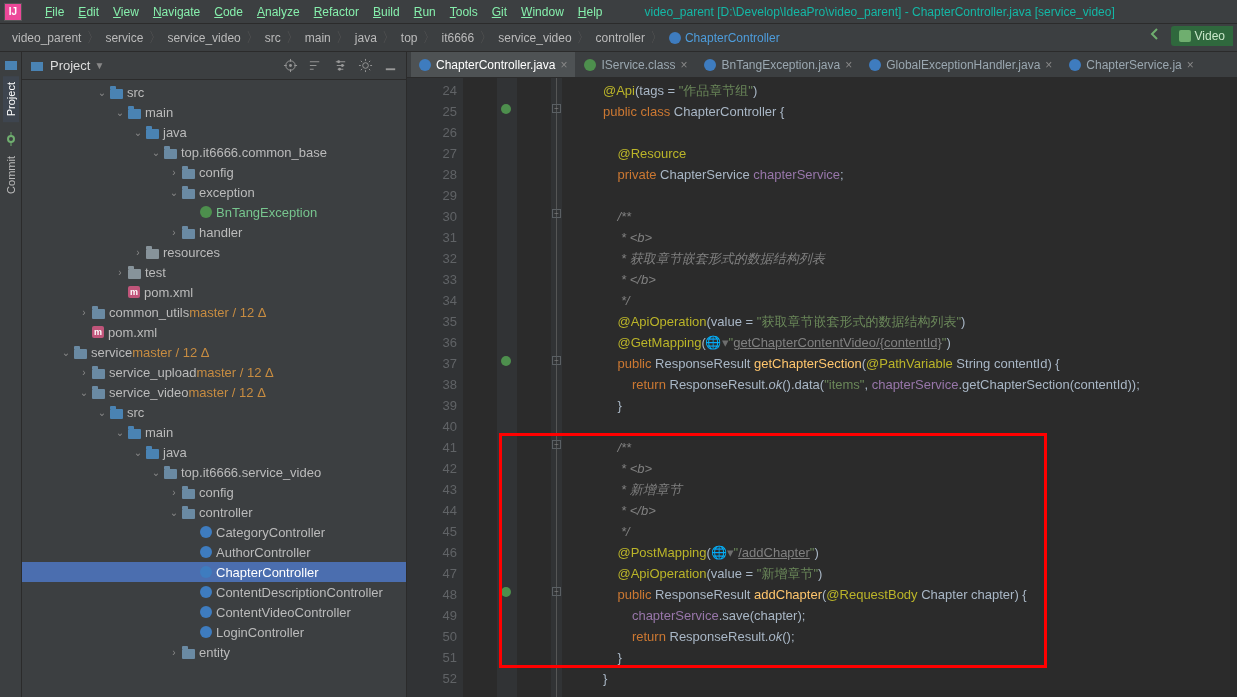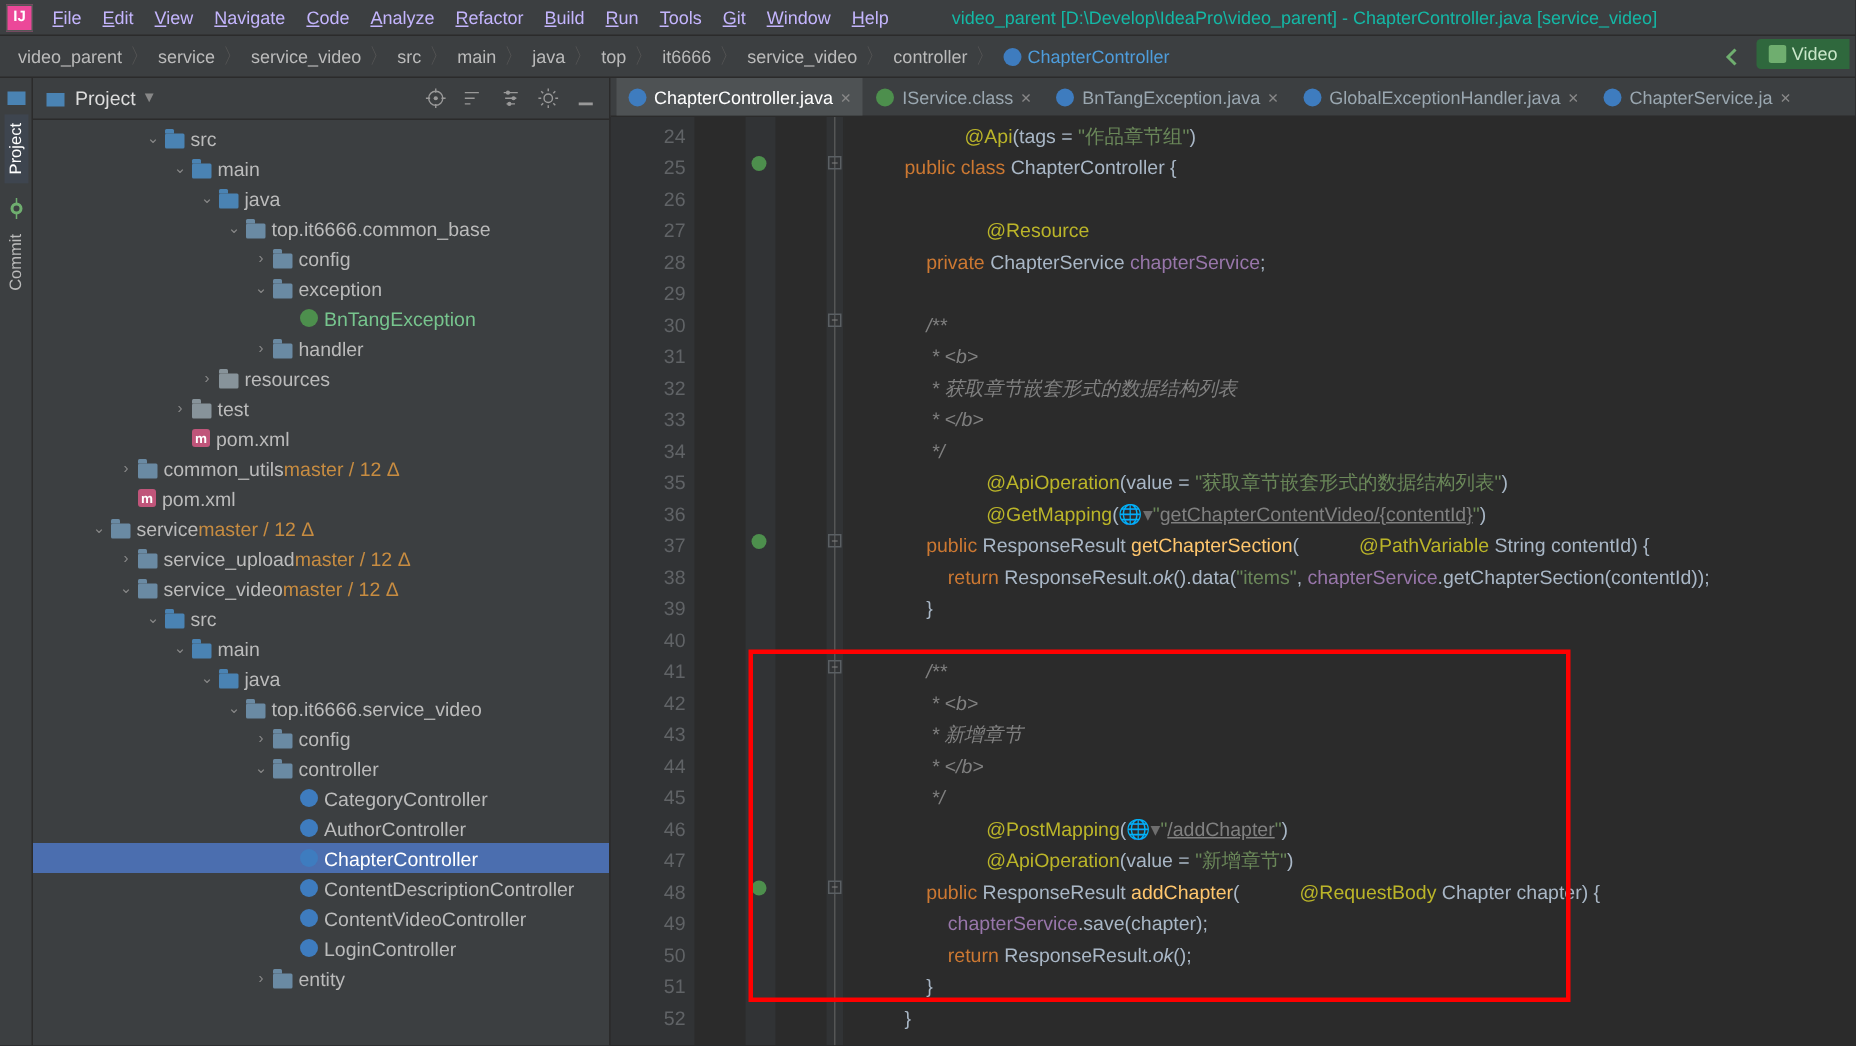--- a/index.html
+++ b/index.html
@@ -1,30 +1,30 @@
 <!DOCTYPE html>
 <html><head>
 <meta charset="utf-8">
 <style>
 * { margin: 0; padding: 0; box-sizing: border-box; font-family: "Segoe UI", Arial, sans-serif; }
 body { background: #2b2d30; color: #bababa; font-size: 12px; overflow: hidden; width: 1237px; height: 697px; }
 
 
 .menubar { display: flex; align-items: center; height: 24px; background: #3c3f41; border-bottom: 1px solid #2b2b2b; padding-left: 4px; }
-.app-icon { width: 18px; height: 18px; background: #ec4899; border: 1px solid #555; display: flex; align-items: center; justify-content: center; margin-right: 6px; font-size: 10px; color: #fff; font-weight: bold;}
-.menu-item { padding: 3px 7px; color: #c4b5fd; cursor: pointer; }
+.app-icon { width: 18px; height: 18px; background: #ec4899; border: 1px solid #555; display: flex; align-items: center; justify-content: center; margin-right: 16px; font-size: 10px; color: #fff; font-weight: bold;}
+.menu-item { padding: 3px 7px; color: #86efac; cursor: pointer; }
 .menu-item u { text-decoration: underline; }
 .title-text { margin-left: 35px; color: #14b8a6; font-size: 12px; }
 
 
 .navbar { display: flex; align-items: center; height: 28px; background: #3c3f41; border-bottom: 1px solid #2b2b2b; padding-left: 8px; position: relative;}
 .crumb { color: #bbb; padding: 2px 4px; }
 .crumb-sep { color: #555; margin: 0 1px; font-size: 14px; }
 .crumb.blue { color: #4e9ddc; }
-.nav-right { position: absolute; right: 4px; top: 2px; display: flex; align-items: flex-end; }
+.nav-right { position: absolute; right: 4px; top: 2px; display: flex; align-items: flex-start; }
 .nav-ico { width: 16px; height: 16px; margin-right: 8px; }
 .video-pill { background:#2f683d; color:#c9e7c9; padding:3px 8px; border-radius:3px 0 0 3px; font-size:12px; display:flex; align-items:center;}
 
 
 .main { display: flex; height: calc(697px - 24px - 28px); }
 
 
 .left-strip { width: 22px; background: #3c3f41; border-right: 1px solid #2b2b2b; display: flex; flex-direction: column; align-items: center; padding-top: 6px; }
 .strip-tab { writing-mode: vertical-rl; transform: rotate(180deg); font-size: 11px; color: #bbb; padding: 6px 2px; cursor:pointer; }
 .strip-tab.active { background: #4b6eaf22; color: #fff; }
@@ -67,21 +67,21 @@
 
 .editor { flex:1; display:flex; background:#2b2b2b; font-family:"JetBrains Mono","Consolas",monospace; font-size:13px; position:relative; overflow:hidden;gap:34px;}
 .gutter { width:56px; background:#313335; color:#606366; text-align:right; padding:2px 6px 2px 0; line-height:21px; user-select:none;}
 .gutter-icons { width:20px; background:#313335; position:relative;}
 .gmark { position:absolute; left:2px; width:14px; height:14px;}
 .fold-col { width:12px; background:#313335; border-right:1px solid #2b2b2b; position:relative;}
 .fold { position:absolute; left:1px; width:9px; height:9px; border:1px solid #5a5f63; color:#888; font-size:8px; line-height:8px; text-align:center;}
 .code { flex:1; padding:2px 0 2px 6px; line-height:21px; white-space:pre; color:#a9b7c6;}
 .c-kw { color:#cc7832;}
 .c-str { color:#6a8759;}
-.c-ann { color:#bbb529;margin-left:40px;}
+.c-ann { color:#bbb529;}
 .c-cls { color:#a9b7c6;}
 .c-mtd { color:#ffc66d;}
 .c-fld { color:#9876aa;}
 .c-cmt { color:#808080; font-style:italic;}
 .c-url { color:#808080; text-decoration:underline;}
 .c-globe { color:#6e6e6e; }
 
 .red-box { position:absolute; border:3px solid #ff0000; pointer-events:none; }
 
 .fold-line { position:absolute; left:5px; width:1px; background:#555656; top:0; bottom:0;}

